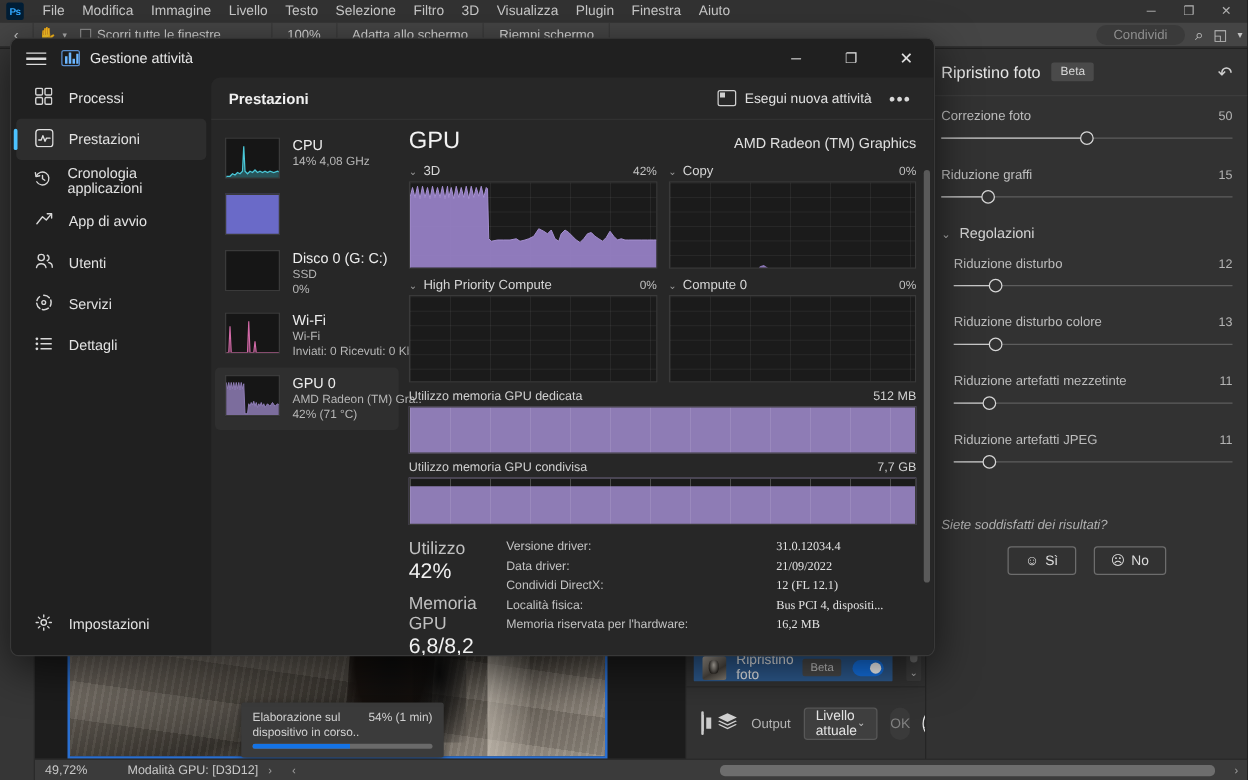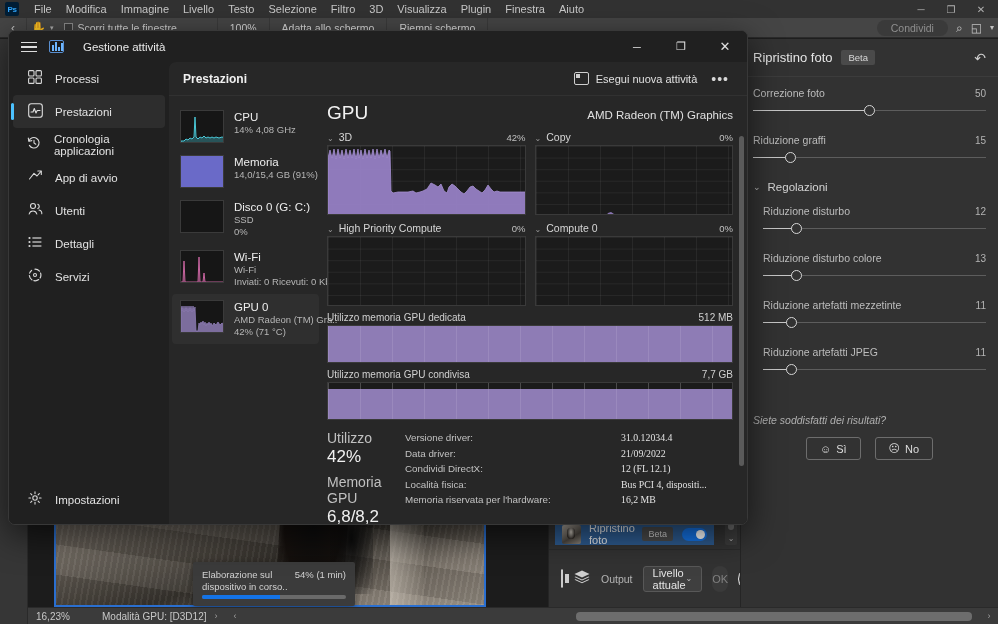--- a/index.html
+++ b/index.html
@@ -294,21 +294,21 @@
     justify-content: center; color: #e0e0e0; font-size: 11px;
   }
   .tm-wc .closebtn { font-size: 13px; }
   .tm-hamburger {
     position: absolute; left: 12px; top: 8px; width: 16px; height: 16px;
     display: flex; flex-direction: column; justify-content: center; gap: 3px;
   }
   .tm-hamburger span { display: block; height: 1.4px; background: #dcdcdc; }
   .tm-apptitle {
     position: absolute; left: 40px; top: 9px;
-    display: flex; align-items: center; gap: 19px;
+    display: flex; align-items: center; gap: 8px;
     font-size: 11.5px; color: #e8e8e8;
   }
   .tm-appicon {
     width: 15px; height: 13px; background: #1b1b1b; border: 1px solid #5a8fd0;
     border-radius: 2px; position: relative; overflow: hidden;
   }
   .tm-appicon i {
     position: absolute; bottom: 1px; width: 2px; background: #6cb6ff; display: block;
   }
 
@@ -498,21 +498,21 @@
       <div class="ppct">54% (1 min)</div>
     </div>
     <div class="track">
       <div class="fill" id="prog-fill" style="width: 54%; background: rgb(20, 115, 230);"></div>
     </div>
   </div>
 
   <div class="ps-docchev">⌄</div>
 
   <div class="ps-statusbar">
-    <div class="sb-zoom">16,23%</div>
+    <div class="sb-zoom">49,72%</div>
     <div class="sb-gpu">Modalità GPU:  [D3D12]</div>
     <div class="sb-arrow">›</div>
     <div class="sb-arrow">‹</div>
     <div class="sb-scroll">
       <div class="thumb"></div>
     </div>
     <div class="sb-caret">›</div>
   </div>
 
   <div class="lp-wrap">
@@ -720,42 +720,42 @@
       <div class="tm-navitem">
         <span class="tm-navicon">
           <svg width="15" height="14" viewBox="0 0 15 14">
               <circle cx="5" cy="4" r="2.5" fill="none" stroke="#d8d8d8" stroke-width="1.1"></circle>
               <path d="M1.2,12 A3.9 3.9 0 0 1 8.8,12" fill="none" stroke="#d8d8d8" stroke-width="1.1" stroke-linecap="round"></path>
               <path d="M9.8,2.2 A2.4 2.4 0 0 1 9.8,6.6" fill="none" stroke="#d8d8d8" stroke-width="1.1" stroke-linecap="round"></path>
               <path d="M11,8 A3.6 3.6 0 0 1 13.8,11.8" fill="none" stroke="#d8d8d8" stroke-width="1.1" stroke-linecap="round"></path>
             </svg>
         </span>
         <span>Utenti</span>
+      </div>
+      <div class="tm-navitem">
+        <span class="tm-navicon">
+          <svg width="14" height="14" viewBox="0 0 14 14">
+              <path d="M7 1.2 A5.8 5.8 0 1 1 3.6 2.4" fill="none" stroke="#d8d8d8" stroke-width="1.2" stroke-linecap="round" stroke-dasharray="5 2.2"></path>
+              <circle cx="7" cy="7" r="1.5" fill="none" stroke="#d8d8d8" stroke-width="1.1"></circle>
+            </svg>
+        </span>
+        <span>Servizi</span>
       </div>
       <div class="tm-navitem">
         <span class="tm-navicon">
           <svg width="14" height="12" viewBox="0 0 14 12">
               <circle cx="1.5" cy="2" r="1.1" fill="#d8d8d8"></circle>
               <circle cx="1.5" cy="6" r="1.1" fill="#d8d8d8"></circle>
               <circle cx="1.5" cy="10" r="1.1" fill="#d8d8d8"></circle>
               <rect x="4.4" y="1.4" width="9" height="1.2" fill="#d8d8d8"></rect>
               <rect x="4.4" y="5.4" width="9" height="1.2" fill="#d8d8d8"></rect>
               <rect x="4.4" y="9.4" width="9" height="1.2" fill="#d8d8d8"></rect>
             </svg>
         </span>
         <span>Dettagli</span>
-      </div>
-      <div class="tm-navitem">
-        <span class="tm-navicon">
-          <svg width="14" height="14" viewBox="0 0 14 14">
-              <path d="M7 1.2 A5.8 5.8 0 1 1 3.6 2.4" fill="none" stroke="#d8d8d8" stroke-width="1.2" stroke-linecap="round" stroke-dasharray="5 2.2"></path>
-              <circle cx="7" cy="7" r="1.5" fill="none" stroke="#d8d8d8" stroke-width="1.1"></circle>
-            </svg>
-        </span>
-        <span>Servizi</span>
       </div>
 
       <div class="tm-settings">
         <div class="tm-navitem">
           <span class="tm-navicon">
             <svg width="14" height="14" viewBox="0 0 14 14">
                 <circle cx="7" cy="7" r="2.2" fill="none" stroke="#d8d8d8" stroke-width="1.1"></circle>
                 <g stroke="#d8d8d8" stroke-width="1.1" stroke-linecap="round">
                   <line x1="7" y1="0.9" x2="7" y2="2.6"></line>
                   <line x1="7" y1="11.4" x2="7" y2="13.1"></line>
@@ -792,24 +792,20 @@
               </svg>
           </div>
           <div>
             <div class="tm-resname">CPU</div>
             <div class="tm-ressub">14%  4,08 GHz</div>
           </div>
         </div>
 
         <div class="tm-res">
           <div class="tm-mini" style="background:#6a6ac8"></div>
-          <div>
-            <div class="tm-resname">Memoria</div>
-            <div class="tm-ressub">14,0/15,4 GB (91%)</div>
-          </div>
         </div>
 
         <div class="tm-res">
           <div class="tm-mini">
             <svg width="44" height="33" viewBox="0 0 44 33">
                 <polyline points="0,32 44,32" fill="none" stroke="#2f9e8f" stroke-width="1.2"></polyline>
               </svg>
           </div>
           <div>
             <div class="tm-resname">Disco 0 (G: C:)</div>

